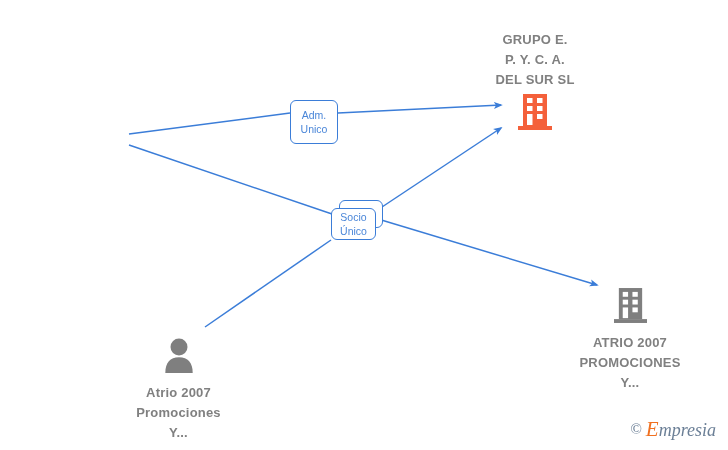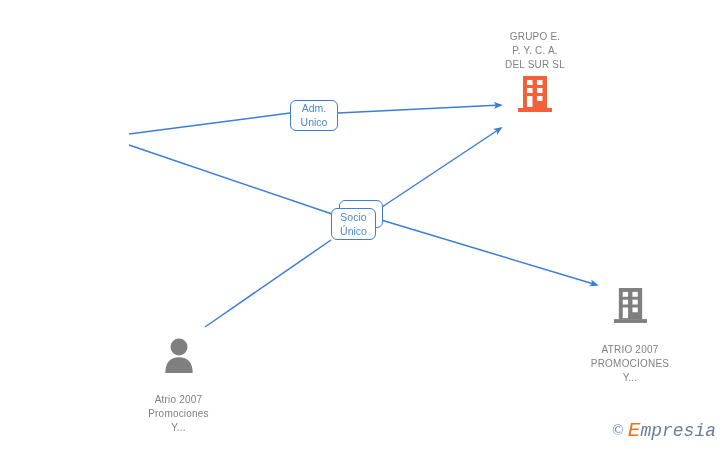--- a/index.html
+++ b/index.html
@@ -22,31 +22,32 @@
     left: 0;
     top: 0;
     width: 728px;
     height: 450px;
   }
   .node {
     position: absolute;
     text-align: center;
   }
   .node-label {
-    font-size: 10px;
-    line-height: 14px;
+    font-size: 13px;
+    line-height: 20px;
     color: #808080;
     letter-spacing: 0.2px;
     white-space: pre-line;
+    font-weight: bold;
   }
   .node-label.top {
     margin-bottom: 4px;
   }
   .node-label.bottom {
-    margin-top: 20px;
+    margin-top: 10px;
   }
   .icon-wrap {
     display: flex;
     justify-content: center;
     align-items: center;
   }
   .edge-label {
     position: absolute;
     box-sizing: border-box;
     border: 1.4px solid #3b7dd8;
@@ -71,21 +72,21 @@
     align-items: center;
     gap: 4px;
     font-size: 16px;
   }
   .wm-c {
     color: #6b7f96;
     font-size: 15px;
     font-family: "Liberation Serif", serif;
   }
   .wm-text {
-    font-family: Liberation Mono, monospace;
+    font-family: Liberation Serif, serif;
     font-style: italic;
     font-size: 18px;
     color: #6b7f96;
     letter-spacing: 0px;
     text-align: center;
   }
   .wm-text .wm-e {
     color: #f07020;
     font-size: 21px;
   }
@@ -157,21 +158,21 @@
         <rect x="19" y="12" width="5.5" height="5" fill="#ffffff"></rect>
         <rect x="9" y="20" width="5.5" height="11" fill="#ffffff"></rect>
         <rect x="19" y="20" width="5.5" height="5" fill="#ffffff"></rect>
       </svg>
     </div>
     <div class="node-label bottom">ATRIO 2007
 PROMOCIONES
 Y...</div>
   </div>
 
-  <div class="edge-label" style="left:290px; top:100px; width:48px; height:31px;">Adm.
+  <div class="edge-label" style="left:290px; top:100px; width:48px; height:44px;">Adm.
 Unico</div>
 
   <div class="edge-label" style="left:339px; top:200px; width:44px; height:28px; z-index:1;">Socio</div>
 
   <div class="edge-label" style="left:331px; top:208px; width:45px; height:32px; z-index:2;">Socio
 Único</div>
 
   <div id="watermark">
     <span class="wm-c">©</span>
     <span class="wm-text"><span class="wm-e">E</span><span>mpresia</span></span>

